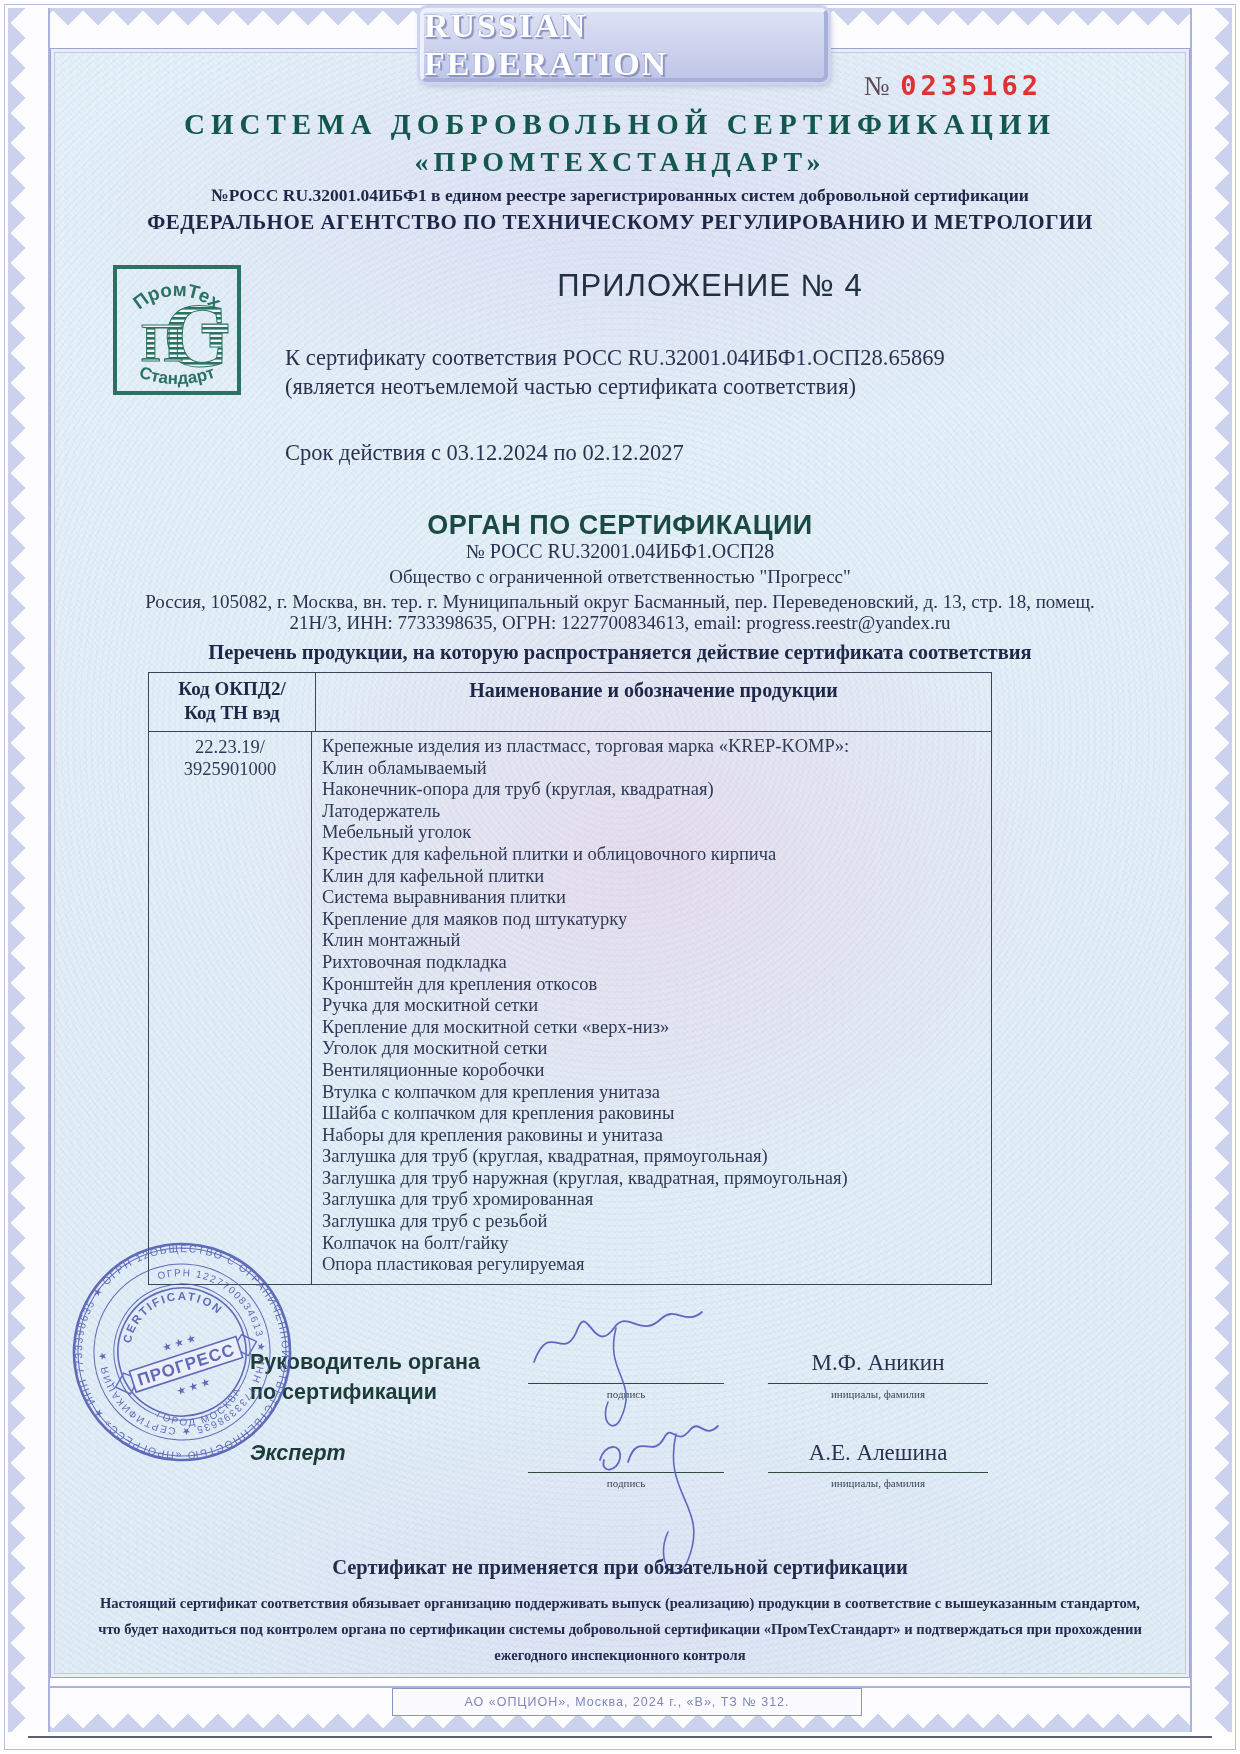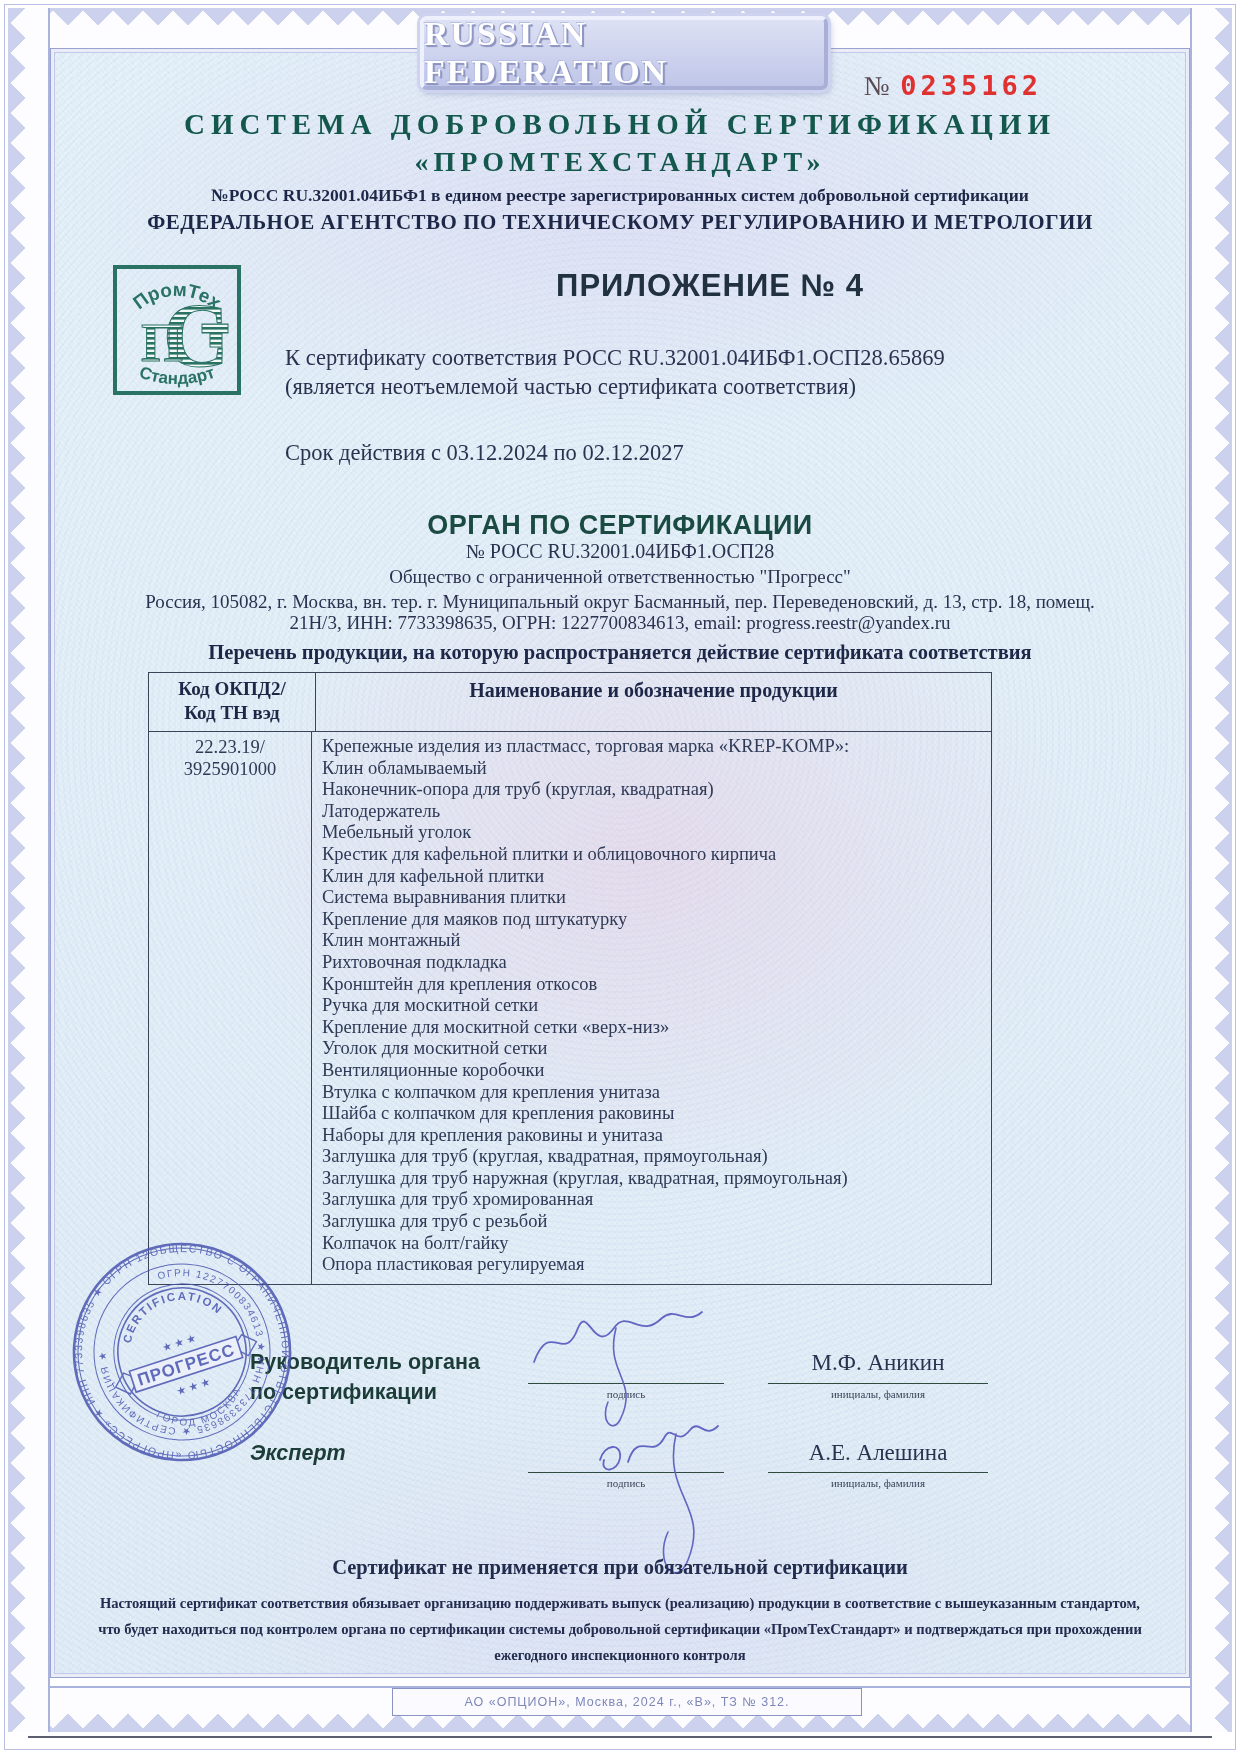--- a/index.html
+++ b/index.html
@@ -26,38 +26,38 @@
     background:
       radial-gradient(ellipse 620px 480px at 53% 50%, rgba(233,178,212,0.30), rgba(233,178,212,0) 70%),
       radial-gradient(ellipse 800px 320px at 50% 10%, rgba(205,185,235,0.28), transparent 72%),
       radial-gradient(ellipse 700px 300px at 50% 96%, rgba(205,190,235,0.22), transparent 70%),
       repeating-radial-gradient(circle at 50% 42%, rgba(120,160,210,0.055) 0 2px, transparent 2px 6px),
       repeating-linear-gradient(48deg, rgba(120,165,215,0.05) 0 1px, transparent 1px 4px),
       repeating-linear-gradient(-48deg, rgba(120,165,215,0.05) 0 1px, transparent 1px 4px),
       linear-gradient(#e6f1f8,#e2edf6);
     border:1.5px solid #9aa3cf;box-shadow:inset 0 0 0 3px rgba(255,255,255,.65), inset 0 0 0 4px #c3c9e8;}
   
-  .banner{position:absolute;left:420px;top:16px;width:400px;height:66px;border-radius:7px;
+  .banner{position:absolute;left:420px;top:8px;width:400px;height:66px;border-radius:7px;
     background:linear-gradient(180deg,#dde1f4,#bfc6e8);
     border:4px solid;border-color:#eef0fb #a9b0d8 #a9b0d8 #eef0fb;
     box-shadow:0 0 0 3px #ced4f0, 2px 3px 7px rgba(80,90,140,.4);
     display:flex;align-items:center;justify-content:center;}
   .banner span{font-family:"Liberation Serif",serif;font-weight:bold;font-size:34px;letter-spacing:2px;color:#ffffff;
     text-shadow:1px 1px 0 #9198c4, 2px 2px 1px #878eba, -1px -1px 0 #b8bee4;}
   
   .cert-no{position:absolute;top:70px;right:198px;font-size:27px;letter-spacing:2px;white-space:nowrap;}
   .cert-no .pfx{color:#5a4a52;font-family:"Liberation Serif",serif;}
   .cert-no .num{color:#e03131;font-family:"DejaVu Sans Mono",monospace;font-weight:bold;letter-spacing:4px;margin-top:28px;}
   .t-center{position:absolute;left:60px;right:60px;text-align:center;}
   .sys-title{top:108px;font-size:29px;font-weight:bold;letter-spacing:6px;color:#14574c;text-align:center;}
   .sys-title2{top:146px;font-size:28px;font-weight:bold;letter-spacing:5px;color:#14574c;}
   .registry{top:185px;font-size:17.5px;font-weight:bold;color:#1d2747;}
   .agency{top:210px;font-size:21px;font-weight:bold;color:#1d2747;letter-spacing:.5px;}
   .appendix-title{left:300px;right:120px;top:268px;font-family:"Liberation Sans",sans-serif;
-    font-weight:bold;font-size:31px;color:#21313f;letter-spacing:1px;position:absolute;text-align:center;}
+    font-weight:normal;font-size:31px;color:#21313f;letter-spacing:1px;position:absolute;text-align:center;}
   .to-cert{position:absolute;left:285px;top:345px;font-size:22.5px;color:#2b3250;}
   .to-cert-note{position:absolute;left:285px;top:374px;font-size:22.5px;color:#2b3250;}
   .validity{position:absolute;left:285px;top:440px;font-size:22.5px;color:#2b3250;}
   .org-heading{top:510px;font-family:"Liberation Sans",sans-serif;font-weight:bold;font-size:27px;color:#1a4a42;letter-spacing:.5px;}
   .org-number{top:540px;font-size:20px;color:#2b3250;}
   .org-name{top:566px;font-size:19px;color:#2b3250;}
   .org-addr1{top:591px;font-size:19px;color:#2b3250;left:30px;right:30px;}
   .org-addr2{top:612px;font-size:19px;color:#2b3250;}
   .products-heading{top:641px;font-size:20.5px;font-weight:bold;color:#1d2747;}
   

